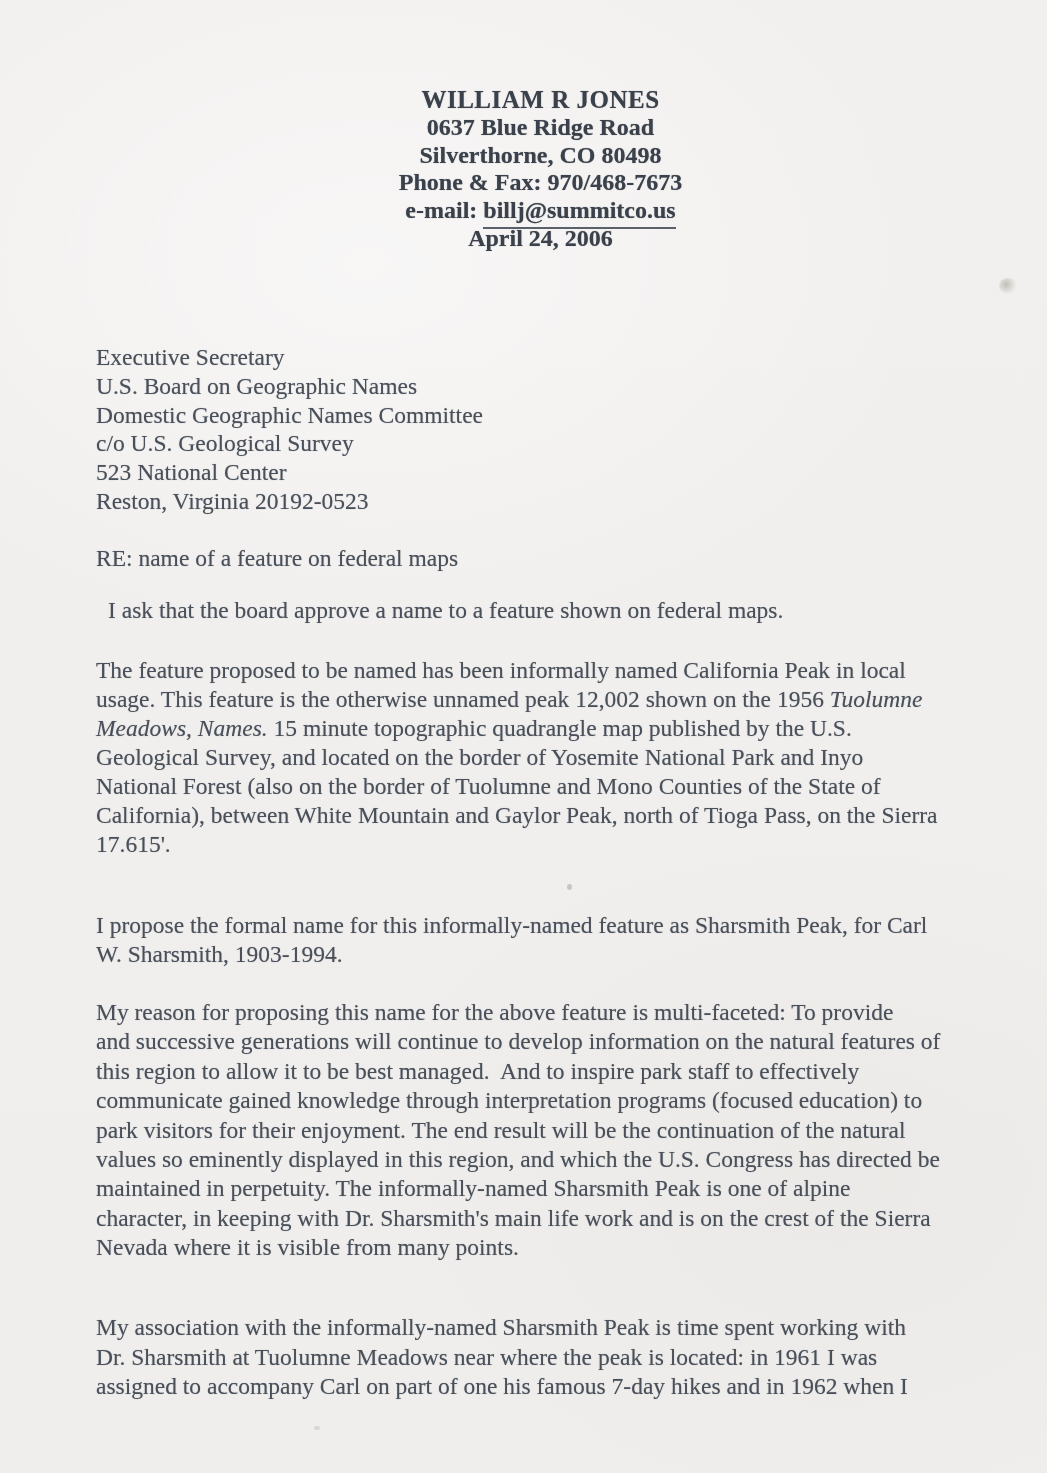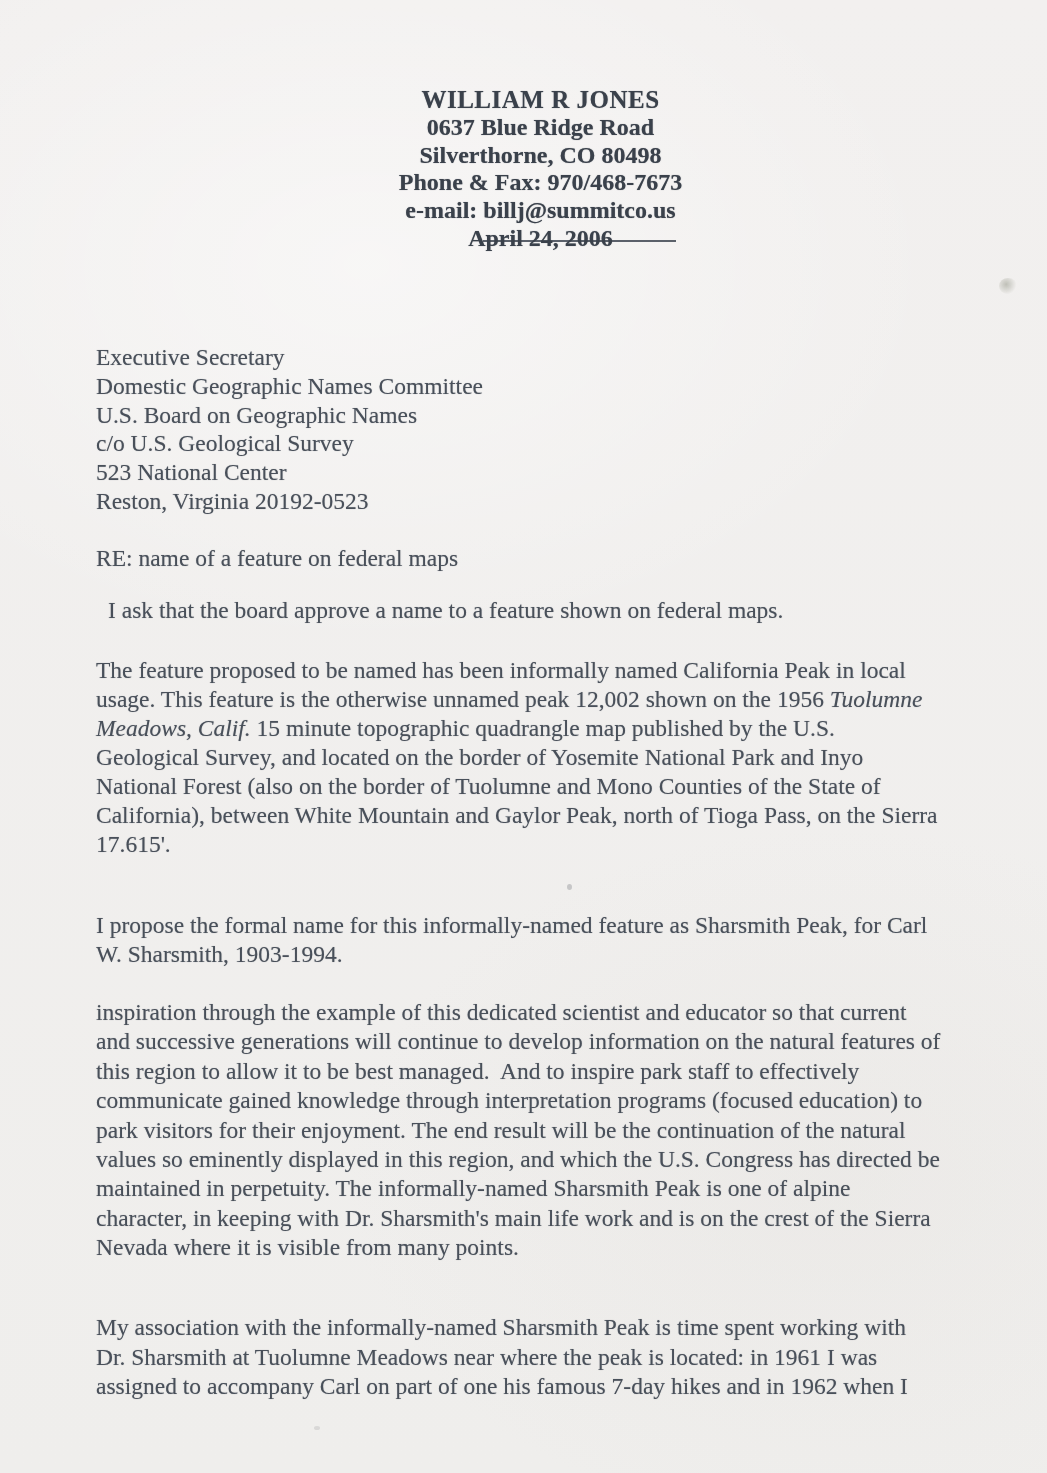--- a/index.html
+++ b/index.html
@@ -21,21 +21,21 @@
     font-size:23.5px;line-height:29.4px;white-space:pre;
     text-shadow:0 0 1px rgba(73,80,90,0.45);
   }
   .header{
     left:0;top:86px;width:1047px;text-align:center;
     transform:translateX(17px);
     font-weight:bold;color:#3a414b;
   }
   .header .t{font-size:24px;line-height:27.8px;text-shadow:0 0 1px rgba(58,65,75,0.55);}
   .header .name{font-size:25px;letter-spacing:0.5px;}
-  .email-underline{border-bottom:2px solid rgba(64,71,82,0.85);padding-bottom:17px;}
+  .email-underline{border-bottom:2px solid rgba(64,71,82,0.85);padding-bottom:4px;}
   .recipient{left:96px;top:343px;}
   .recipient .t{line-height:28.8px;}
   .subject{left:96px;top:544px;}
   .opening{left:108px;top:596px;}
   .p1{left:96px;top:656px;}
   .p1 .t{line-height:29.0px;}
   .p2{left:96px;top:911px;}
   .p3{left:96px;top:998px;}
   .p3 .t{line-height:29.4px;}
   .p4{left:96px;top:1313px;}
@@ -68,52 +68,52 @@
   <div class="t name">WILLIAM R JONES</div>
   <div class="t">0637 Blue Ridge Road</div>
   <div class="t">Silverthorne, CO 80498</div>
   <div class="t">Phone &amp; Fax: 970/468-7673</div>
   <div class="t"><span>e-mail: </span><span class="email-underline">billj@summitco.us</span></div>
   <div class="t">April 24, 2006</div>
 </div>
 
 <div class="block recipient">
   <div class="t">Executive Secretary</div>
+  <div class="t">U.S. Board on Geographic Names</div>
   <div class="t">Domestic Geographic Names Committee</div>
-  <div class="t">U.S. Board on Geographic Names</div>
   <div class="t">c/o U.S. Geological Survey</div>
   <div class="t">523 National Center</div>
   <div class="t">Reston, Virginia 20192-0523</div>
 </div>
 
 <div class="block subject">
   <div class="t">RE: name of a feature on federal maps</div>
 </div>
 
 <div class="block opening">
   <div class="t">I ask that the board approve a name to a feature shown on federal maps.</div>
 </div>
 
 <div class="block p1">
   <div class="t">The feature proposed to be named has been informally named California Peak in local</div>
   <div class="t"><span>usage. This feature is the otherwise unnamed peak 12,002 shown on the 1956 </span><span class="italic">Tuolumne</span></div>
-  <div class="t"><span class="italic">Meadows, Calif.</span><span> 15 minute topographic quadrangle map published by the U.S.</span></div>
+  <div class="t"><span class="italic">Meadows, Names.</span><span> 15 minute topographic quadrangle map published by the U.S.</span></div>
   <div class="t">Geological Survey, and located on the border of Yosemite National Park and Inyo</div>
   <div class="t">National Forest (also on the border of Tuolumne and Mono Counties of the State of</div>
   <div class="t">California), between White Mountain and Gaylor Peak, north of Tioga Pass, on the Sierra</div>
   <div class="t">17.615'.</div>
 </div>
 
 <div class="block p2">
   <div class="t">I propose the formal name for this informally-named feature as Sharsmith Peak, for Carl</div>
   <div class="t">W. Sharsmith, 1903-1994.</div>
 </div>
 
 <div class="block p3">
-  <div class="t">inspiration through the example of this dedicated scientist and educator so that current</div>
+  <div class="t">My reason for proposing this name for the above feature is multi-faceted: To provide</div>
   <div class="t">and successive generations will continue to develop information on the natural features of</div>
   <div class="t">this region to allow it to be best managed.  And to inspire park staff to effectively</div>
   <div class="t">communicate gained knowledge through interpretation programs (focused education) to</div>
   <div class="t">park visitors for their enjoyment. The end result will be the continuation of the natural</div>
   <div class="t">values so eminently displayed in this region, and which the U.S. Congress has directed be</div>
   <div class="t">maintained in perpetuity. The informally-named Sharsmith Peak is one of alpine</div>
   <div class="t">character, in keeping with Dr. Sharsmith's main life work and is on the crest of the Sierra</div>
   <div class="t">Nevada where it is visible from many points.</div>
 </div>
 

